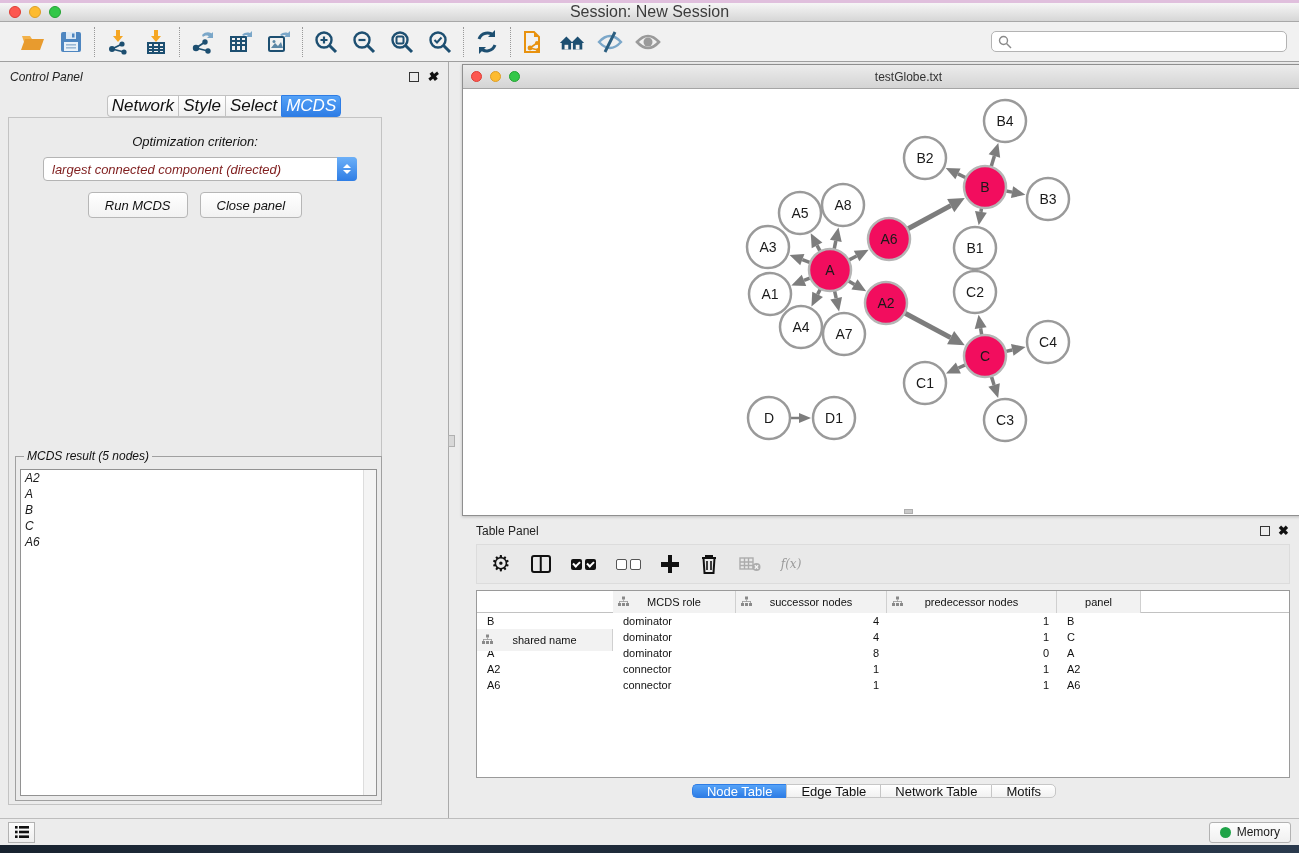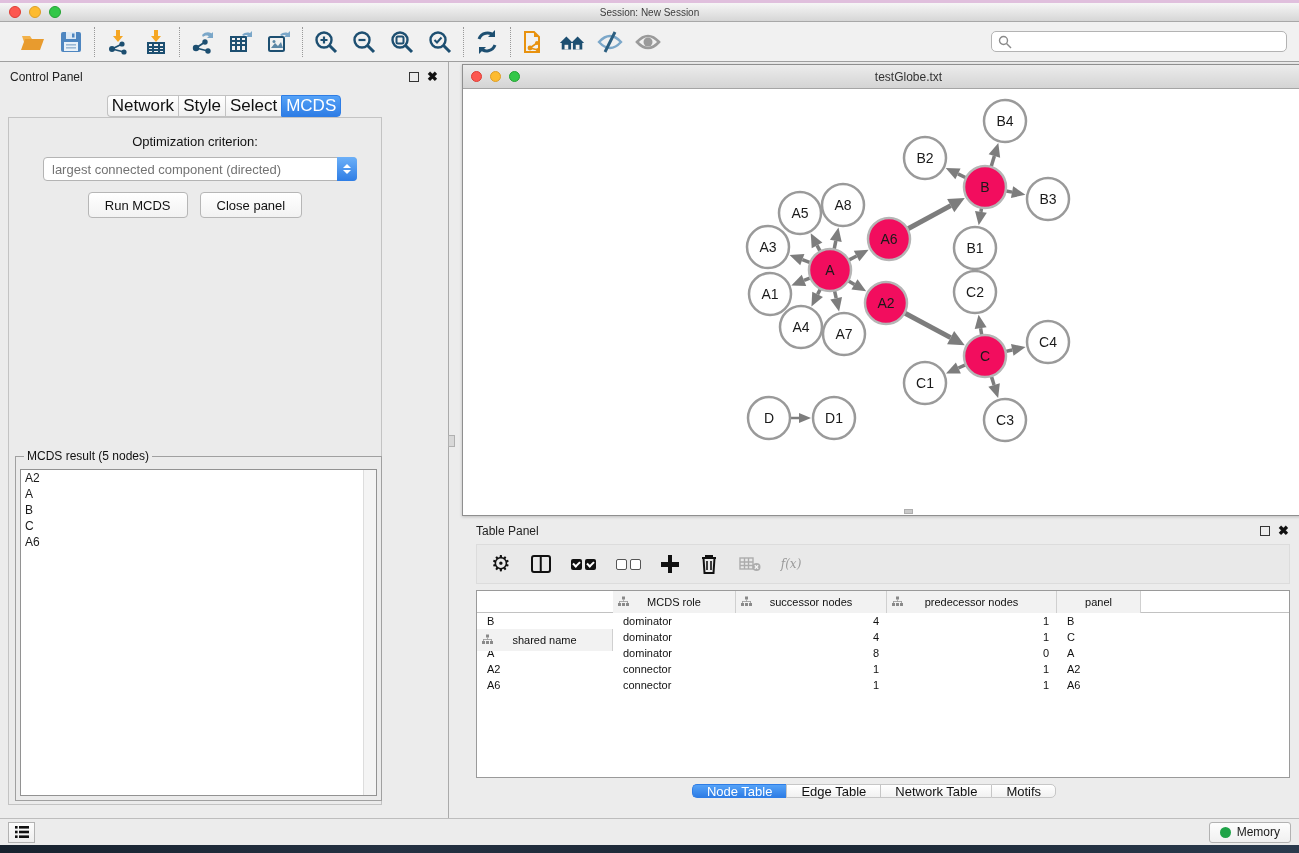--- a/index.html
+++ b/index.html
@@ -8,37 +8,37 @@
 
   
   .top-strip { height:3px; background:#e0bfdd; }
   .titlebar { height:19px; background:linear-gradient(#f6f6f6,#d6d6d6); border-bottom:1px solid #a8a8a8;
               display:flex; align-items:center; position:relative; }
   .lights { display:flex; gap:8px; margin-left:9px; }
   .light { width:12px; height:12px; border-radius:50%; }
   .light.red { background:#fc5850; border:1px solid #dd3d35; }
   .light.yellow { background:#fdbb2f; border:1px solid #dd9e27; }
   .light.green { background:#33c748; border:1px solid #24a233; }
-  .titlebar .title { position:absolute; left:0; right:0; text-align:center; font-size:10px; color:#3c3c3c; }
+  .titlebar .title { position:absolute; left:0; right:0; text-align:center; font-size:16px; color:#3c3c3c; }
 
   
   .toolbar { height:40px; background:#f1f1f1; border-bottom:1px solid #9f9f9f; display:flex; align-items:center; padding:0 10px; }
   .tb-group { display:flex; align-items:center; gap:10px; padding:0 9px; }
   .tb-sep { width:1px; height:30px; border-left:1px dotted #999; }
   .tb-btn { width:28px; height:28px; display:flex; align-items:center; justify-content:center; cursor:default; }
   .tb-btn svg { display:block; }
   .search-wrap { margin-left:auto; margin-right:2px; }
   .search-box { width:296px; height:21px; background:#fff; border:1px solid #b3b3b3; border-radius:5px;
                 display:flex; align-items:center; padding:0 6px; }
   .search-box svg { flex:0 0 auto; }
   .search-input { border:none; outline:none; flex:1; font-size:12px; height:17px; margin-left:4px; background:transparent; }
 
   
   .main { position:absolute; top:62px; left:0; right:0; height:756px; display:flex; }
-  .control-panel { width:449px; border-right:1px solid #aaa; position:relative; background:#ececec; }
+  .control-panel { width:449px; border-right:1px solid #aaa; position:relative; background:#ececec;font-style:italic; }
   .right-area { flex:1; position:relative; }
 
   
   .panel-titlerow { display:flex; align-items:center; padding:8px 10px 0 10px; }
   .panel-title { font-size:12px; color:#222; }
   .panel-ctrls { margin-left:auto; display:flex; gap:8px; align-items:center; }
   .float-box { width:10px; height:10px; border:1.5px solid #333; }
   .close-x { font-size:13px; font-weight:bold; color:#111; line-height:10px; }
 
   .cp-tabs { position:absolute; top:33px; left:0; right:0; display:flex; justify-content:center; }
@@ -46,21 +46,21 @@
             border-right:none; font-size:17px; display:flex; align-items:center; color:#111; }
   .cp-tab:first-child { border-radius:4px 0 0 4px; }
   .cp-tab:last-child { border-right:1px solid #c2c2c2; border-radius:0 4px 4px 0; }
   .cp-tab.active { background:linear-gradient(#55a2f7,#2e7de5); color:#fff; border-color:#2e7de5; }
 
   .cp-content { position:absolute; left:8px; top:55px; width:374px; height:688px; border:1px solid #c3c3c3;
                 background:#ebebeb; }
   .opt-label { position:absolute; top:16px; left:0; right:0; text-align:center; font-size:13px; color:#111; }
   .dropdown { position:absolute; top:39px; left:34px; width:314px; height:24px; background:#fff;
               border:1px solid #b4b4b4; border-radius:4px; display:flex; align-items:center; }
-  .dropdown .dd-text { flex:1; font-size:13px; padding-left:8px; color:#737373; white-space:nowrap; }
+  .dropdown .dd-text { flex:1; font-size:13px; padding-left:8px; color:#7f1d1d; white-space:nowrap; }
   .dd-stepper { width:20px; height:24px; margin:-1px -1px -1px 0; border-radius:0 4px 4px 0;
                 background:linear-gradient(#6cb0f8,#2e7de5); display:flex; flex-direction:column;
                 align-items:center; justify-content:center; gap:2px; }
   .chev-up { width:0; height:0; border-left:4px solid transparent; border-right:4px solid transparent; border-bottom:4px solid #fff; }
   .chev-dn { width:0; height:0; border-left:4px solid transparent; border-right:4px solid transparent; border-top:4px solid #fff; }
   .cp-buttons { position:absolute; top:74px; left:0; right:0; display:flex; justify-content:center; gap:12px; }
   .btn { height:23px; padding:12px 16px; background:linear-gradient(#ffffff,#f2f2f2); border:1px solid #b6b6b6;
          border-radius:4px; font-size:13px; color:#111; display:flex; align-items:center; }
 
   .groupbox { position:absolute; left:6px; top:338px; width:367px; height:345px; border:1px solid #a0a0a0; }

